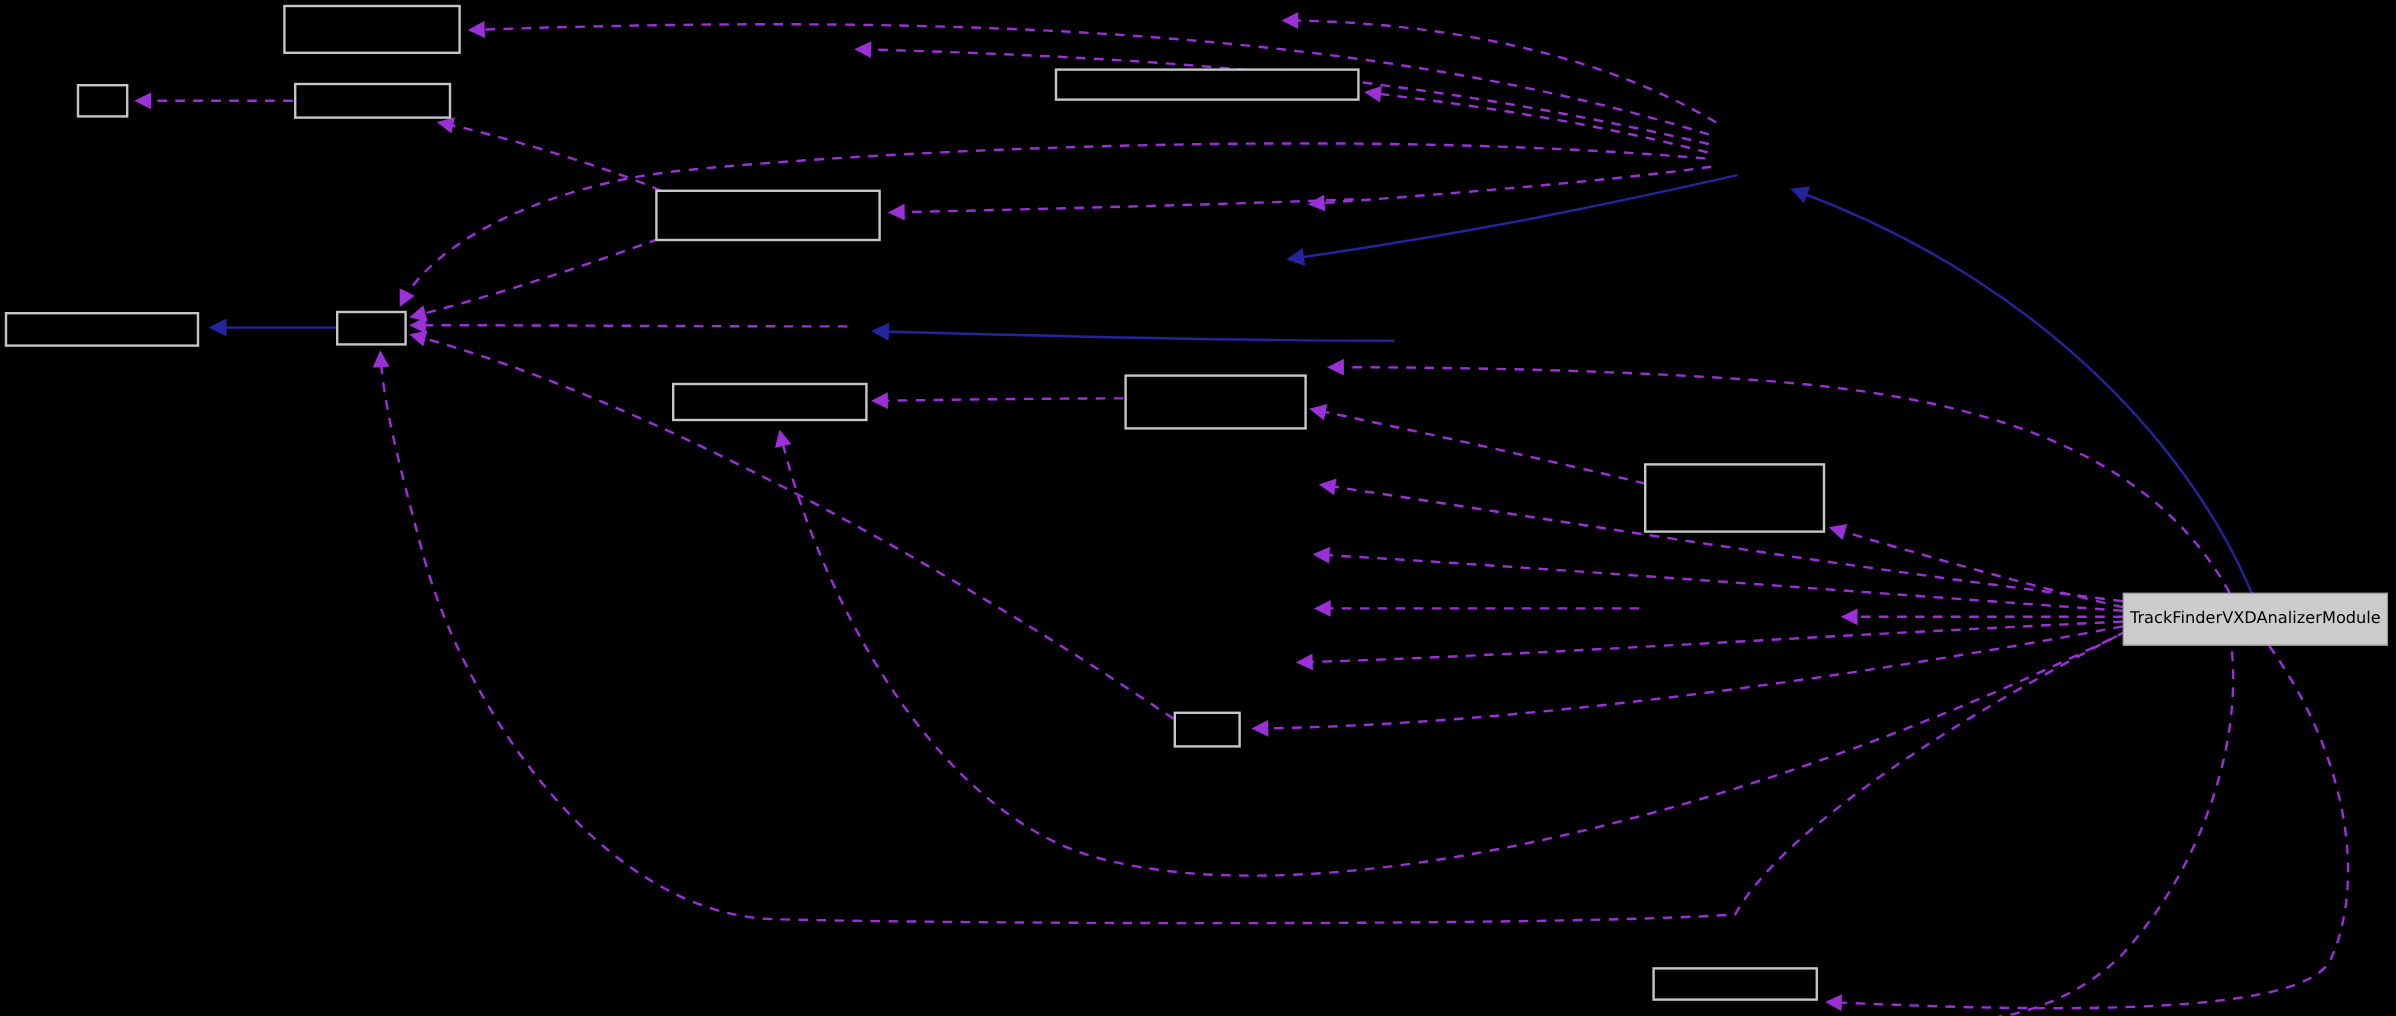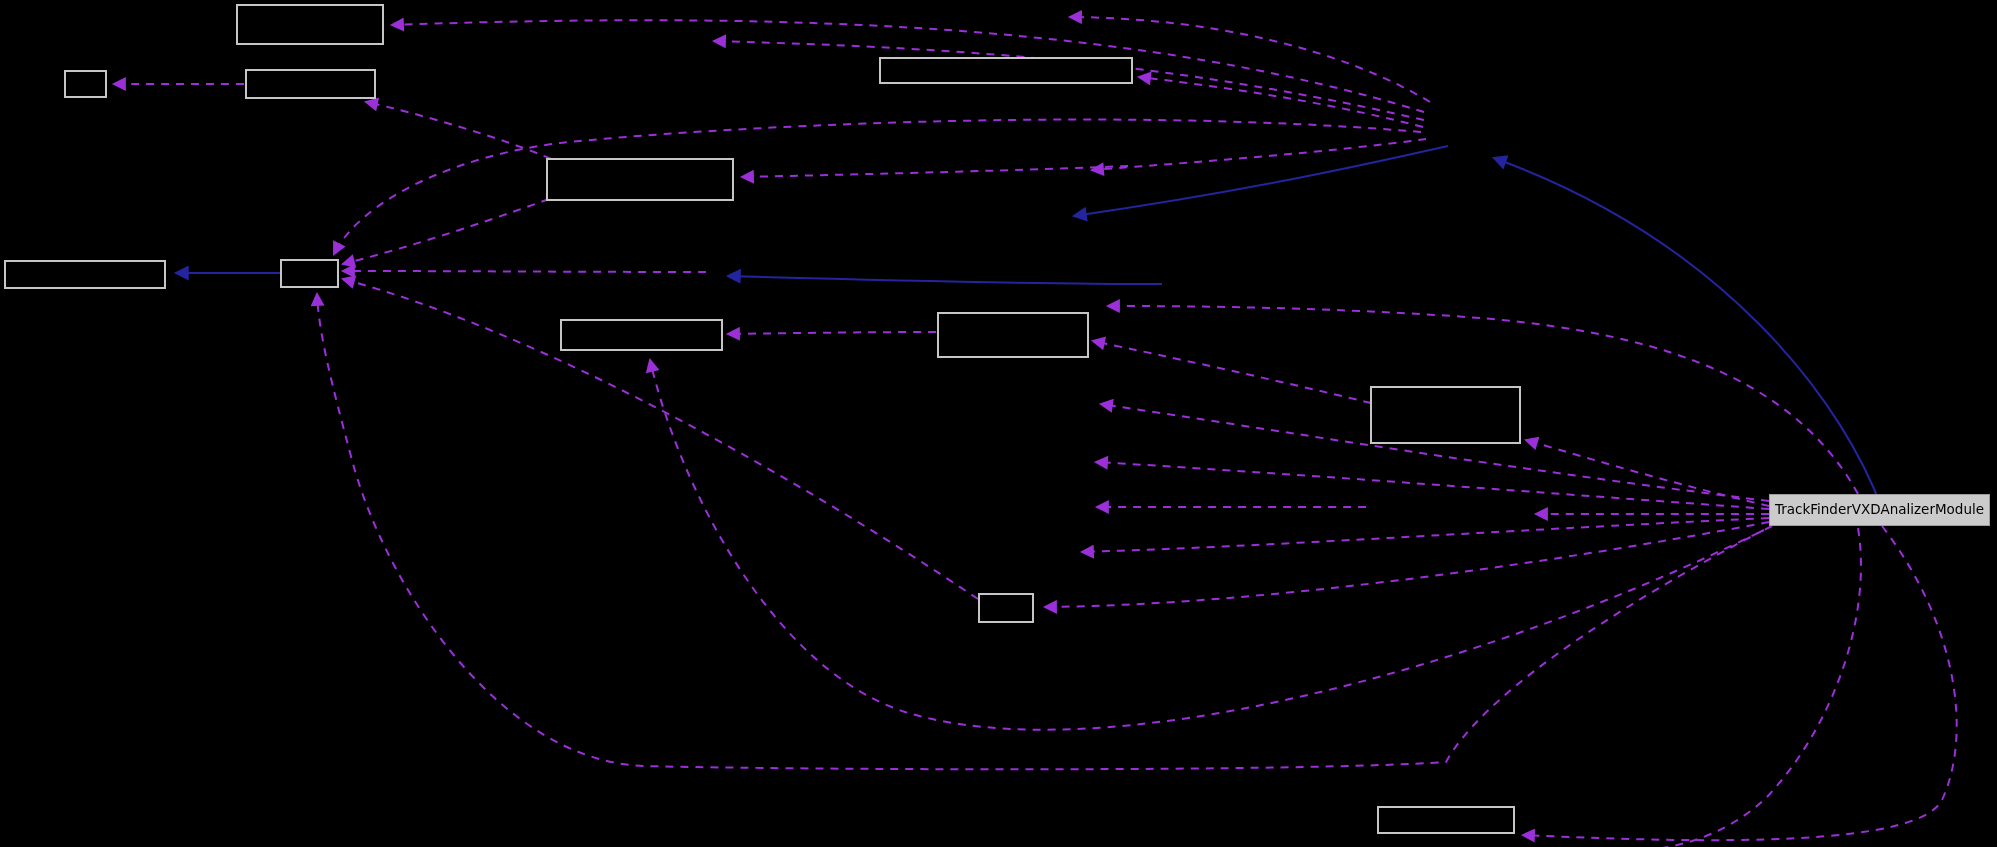--- a/index.html
+++ b/index.html
@@ -78,14 +78,14 @@
         <rect x="5" y="261" width="160" height="27" fill="#000000" stroke="#C6C6C6" stroke-width="2"></rect>
         <rect x="281" y="260" width="57" height="27" fill="#000000" stroke="#C6C6C6" stroke-width="2"></rect>
         <rect x="561" y="320" width="161" height="30" fill="#000000" stroke="#C6C6C6" stroke-width="2"></rect>
         <rect x="938" y="313" width="150" height="44" fill="#000000" stroke="#C6C6C6" stroke-width="2"></rect>
         <rect x="1371" y="387" width="149" height="56" fill="#000000" stroke="#C6C6C6" stroke-width="2"></rect>
         <rect x="979" y="594" width="54" height="28" fill="#000000" stroke="#C6C6C6" stroke-width="2"></rect>
         <rect x="1378" y="807" width="136" height="26" fill="#000000" stroke="#C6C6C6" stroke-width="2"></rect>
       </g>
   </svg>
 
-  <div id="label-node" style="left: 1769px; top: 494px; width: 221px; height: 32px; background: rgb(203, 203, 203); border: 1.5px solid rgb(158, 158, 158); color: rgb(0, 0, 0);">TrackFinderVXDAnalizerModule</div>
+  <div id="label-node" style="left: 1769px; top: 494px; width: 221px; height: 44px; background: rgb(203, 203, 203); border: 1.5px solid rgb(158, 158, 158); color: rgb(0, 0, 0);">TrackFinderVXDAnalizerModule</div>
 </div>
 
 </body></html>

